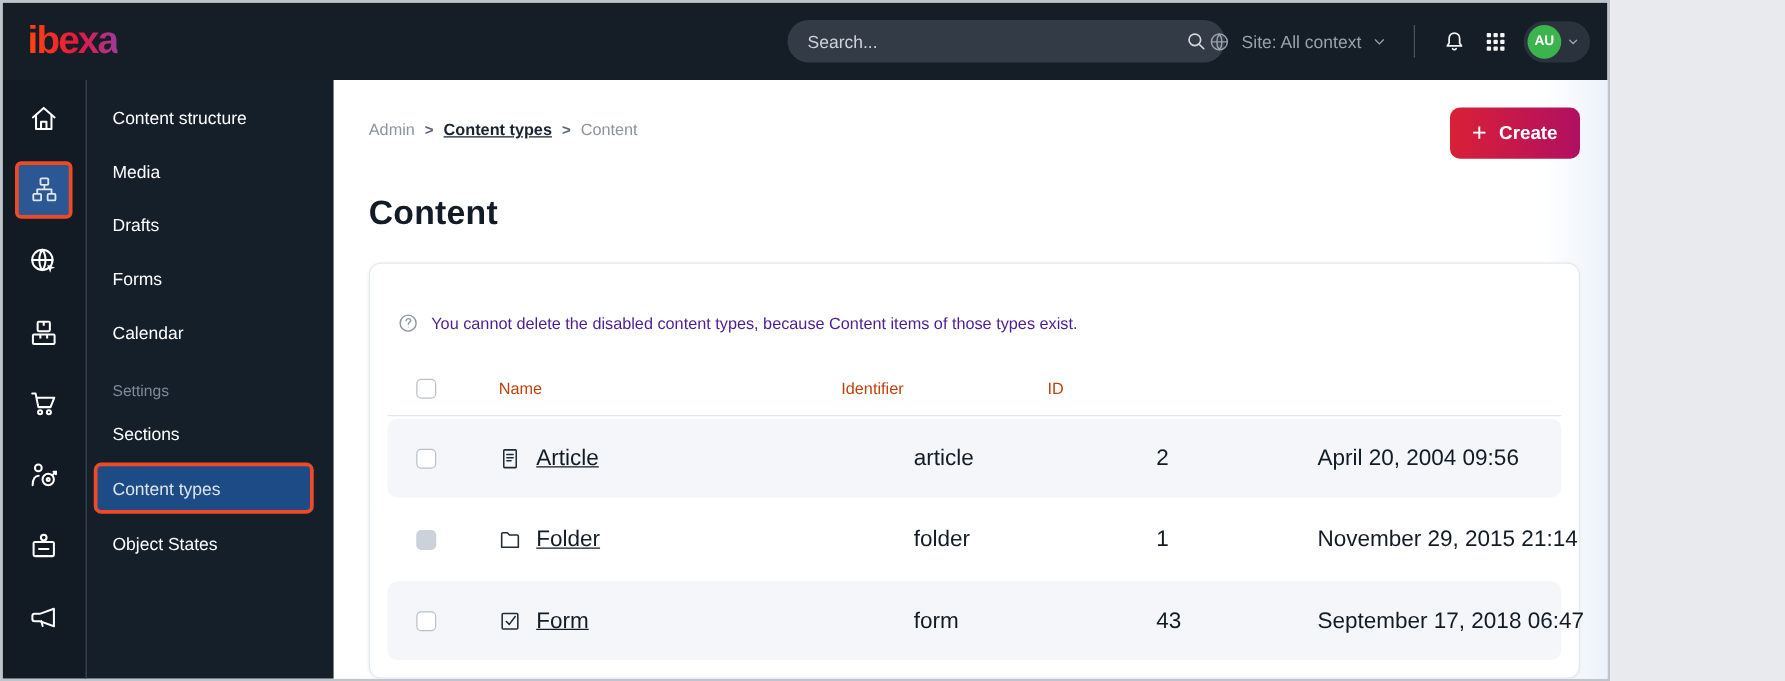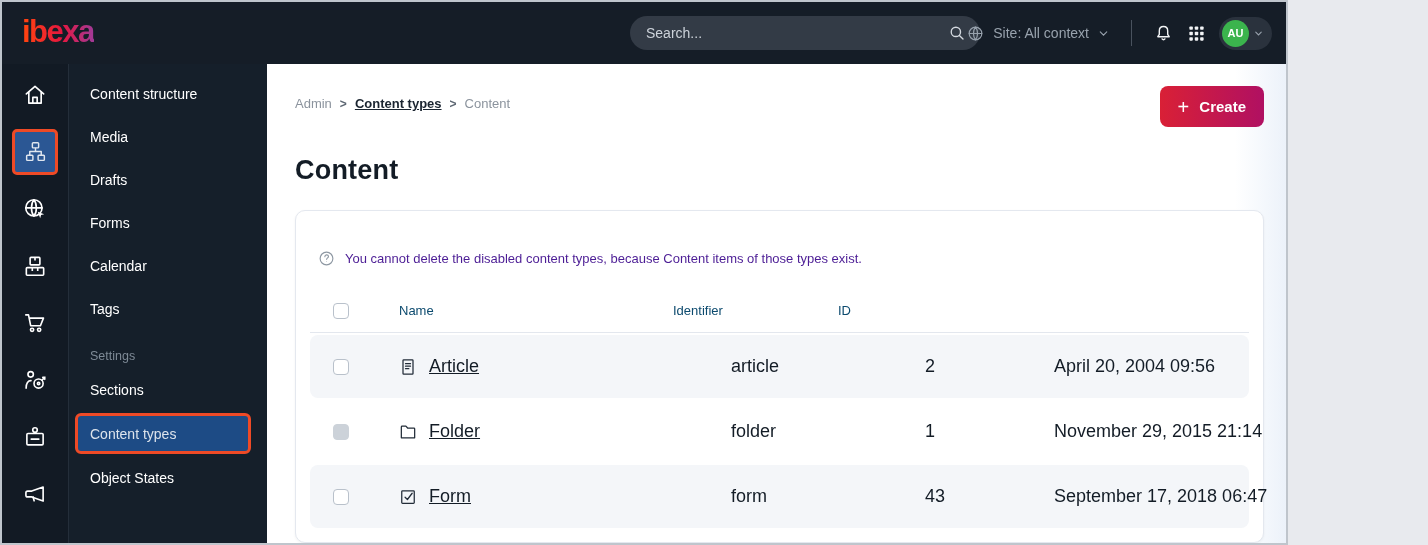--- a/index.html
+++ b/index.html
@@ -75,21 +75,21 @@
   .card-header { display:flex; justify-content:space-between; align-items:center; padding:0 40px 0 24px; }
   .list-title { font-size:17px; font-weight:700; color:#131c26; }
   .delete-btn { display:flex; align-items:center; gap:9px; color:#a7aeb8; font-size:14px; cursor:default; }
   .notice { margin-top:13px; display:flex; align-items:center; gap:10px; padding-left:22px;
             color:#4c1d95; font-size:13px; }
   .notice svg { color:#8d97a2; flex:0 0 auto; }
 
   .table { margin-top:22px; padding:0 14px; }
   .trow { display:grid; grid-template-columns:36px 304px 165px 100px 368px 1fr;
           align-items:center; padding-left:23px; }
-  .thead { height:44px; color:#0c4a6e; font-size:13px; border-bottom:1px solid #e3e7ee; }
+  .thead { height:44px; color:#c2410c; font-size:13px; border-bottom:1px solid #e3e7ee; }
   .thead .th-name { margin-left:30px; }
   .drow { height:63px; font-size:18px; color:#131c26; margin-top:2px;gap:29px; }
   .drow.stripe { background:#f4f6f9; border-radius:8px; }
   .name-cell { display:flex; align-items:center; gap:11px; }
   .name-cell svg { color:#222c38; flex:0 0 auto; }
   .row-link { color:#131c26; text-decoration:underline; cursor:pointer; font-weight:500; }
   .actions { display:flex; align-items:center; gap:23px; color:#414c59; }
   .actions .icon-btn { color:#414c59; }
 
   .checkbox { width:16px; height:16px; border:1px solid #b9c1cb; border-radius:4px;
@@ -243,21 +243,20 @@
         </span>
       </div>
     </div>
 
     <div class="panel">
       <div class="nav-item">Content structure</div>
       <div class="nav-item">Media</div>
       <div class="nav-item">Drafts</div>
       <div class="nav-item">Forms</div>
       <div class="nav-item">Calendar</div>
-      <div class="nav-item">Tags</div>
       <div class="nav-section-label">Settings</div>
       <div class="nav-item">Sections</div>
       <div class="nav-active-box">Content types</div>
       <div class="nav-item">Object States</div>
     </div>
 
     <div class="main">
 
       <div class="main-header">
         <div class="breadcrumb">

